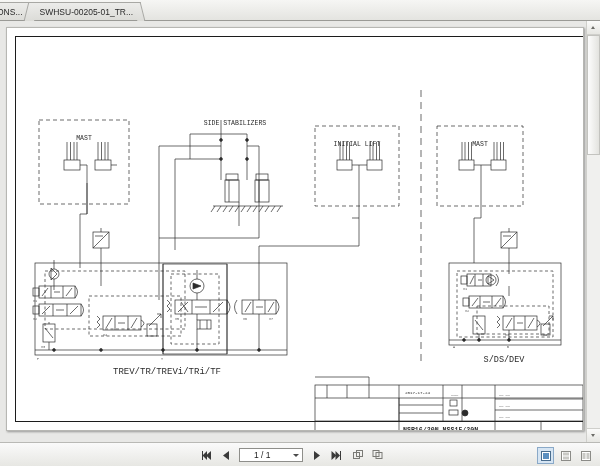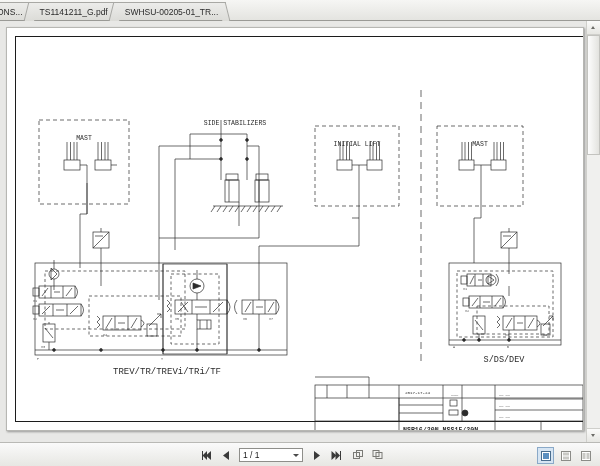--- a/index.html
+++ b/index.html
@@ -161,21 +161,21 @@
     margin: 0 3px;
     background: #ffffff;
     border: 1px solid #8e8e8a;
     box-sizing: border-box;
     position: relative;
   }
   #pagebox input {
     border: none; outline: none; width: 50px;
     font-family: "Liberation Sans", sans-serif;
     font-size: 8.5px; color: #1a1a1a;
-    padding-left: 3px; background: transparent;
+    padding-left: 14px; background: transparent;
   }
   #pagebox .caret {
     position: absolute; right: 3px; top: 5px;
     width:0;height:0;border-left:3px solid transparent;border-right:3px solid transparent;border-top:3.5px solid #4a4a4a;
   }
   #viewmodes {
     position: absolute; right: 6px; top: 4px;
     display: flex; gap: 3px; align-items: center;
   }
   .vmbtn {
@@ -195,23 +195,20 @@
 
 <div id="app">
 
   <div id="tabbar">
 
     <div class="tab partial" style="margin-left:-6px;">
       <span class="tab-label">ONS...</span>
     </div>
 
 
-    <div class="tab">
-      <span class="tab-label">TS1141211_G.pdf</span>
-    </div>
 
 
 
     <div class="tab">
       <span class="tab-label">SWHSU-00205-01_TR...</span>
     </div>
   </div>
 
   <div id="docarea">
 

